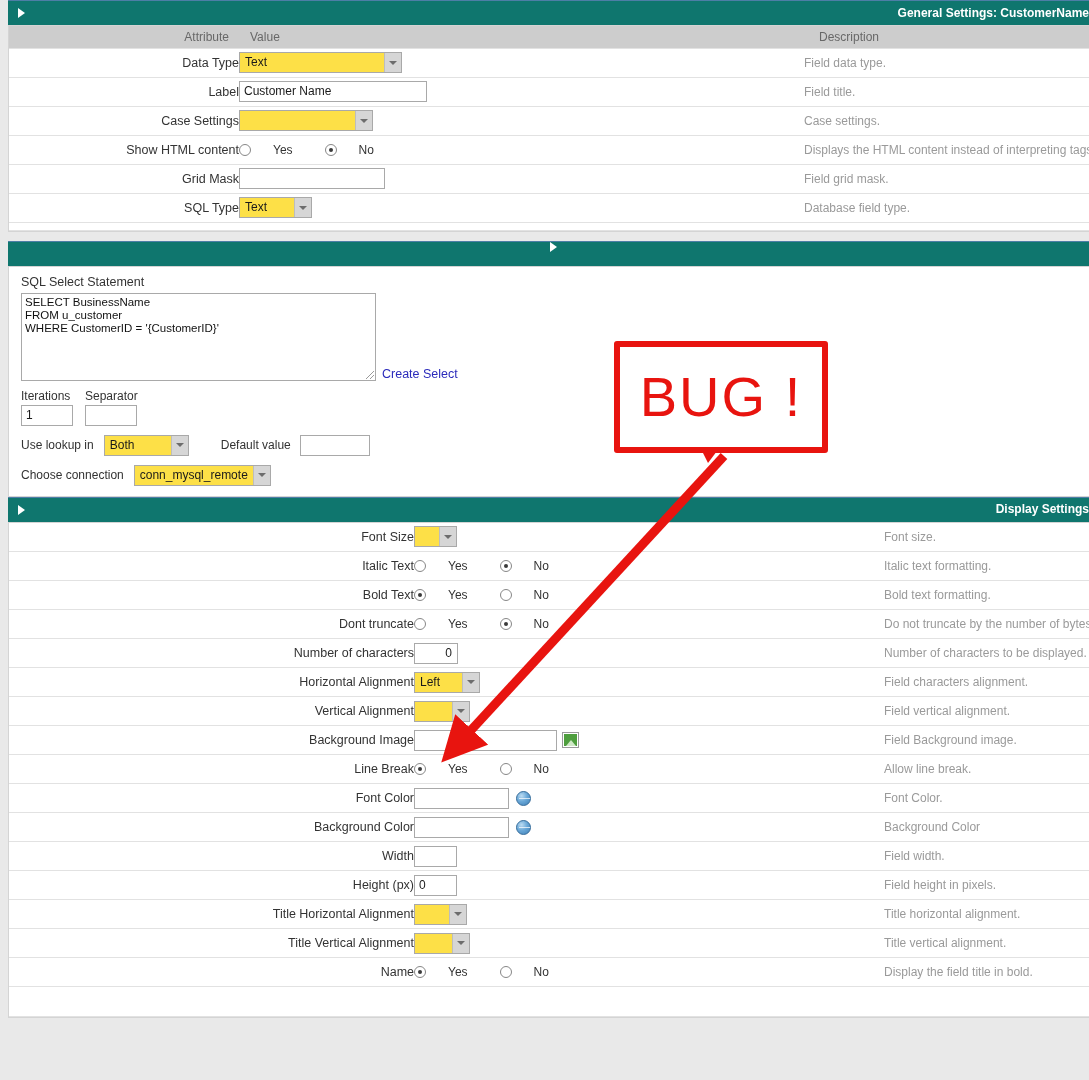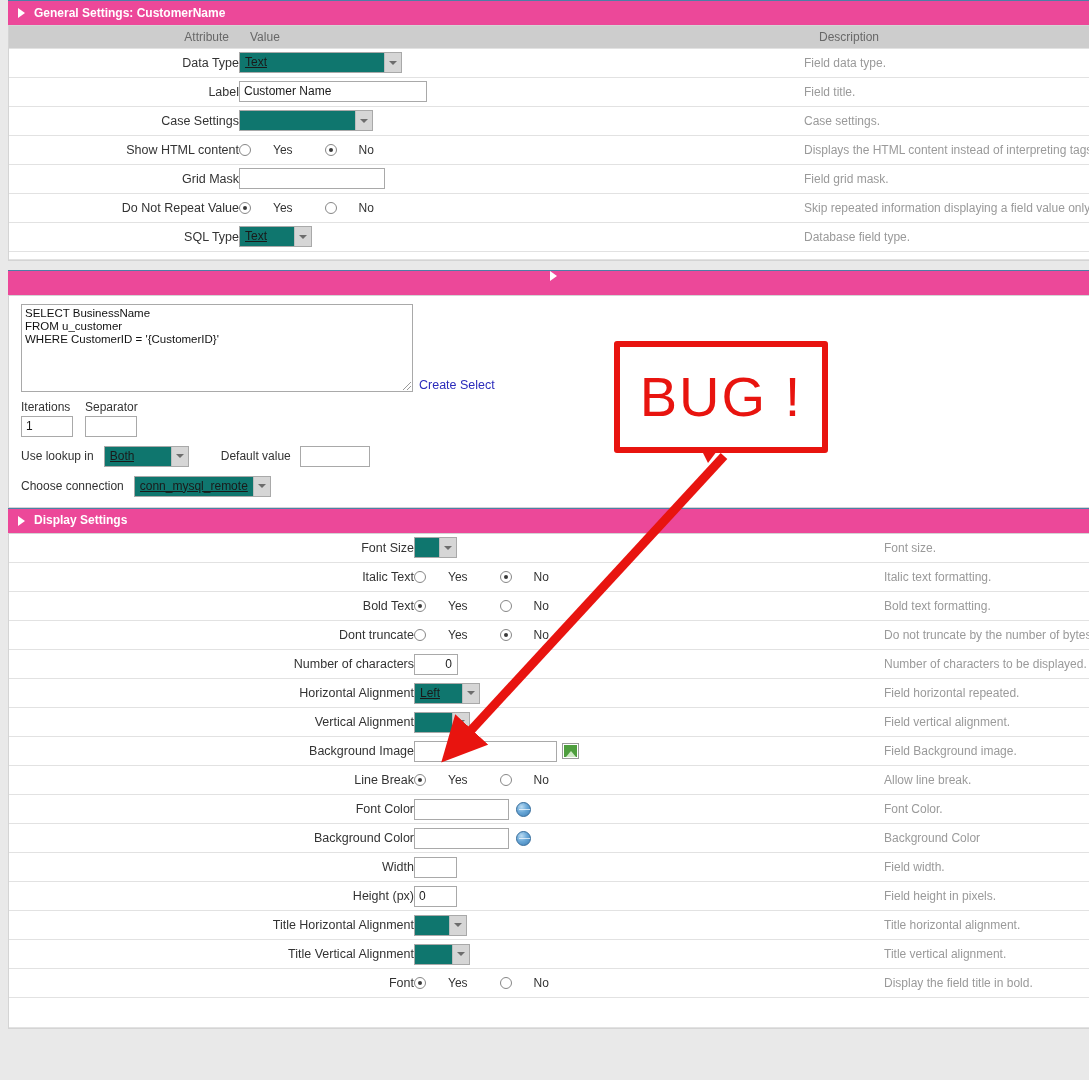--- a/index.html
+++ b/index.html
@@ -20,33 +20,34 @@
   }
   .panel {
     margin-left: 8px;
     background: #ffffff;
     border: 1px solid #d4d4d4;
     border-right: none;
     width: 1081px;
     overflow: hidden;
   }
   .section-header {
-    background: #ec4899;
+    background: #0f766e;
     color: #ffffff;
     font-weight: bold;
     font-size: 12px;
     height: 25px;
     line-height: 25px;
     padding-left: 10px;
     display: flex;
     align-items: center;
     gap: 9px;
     width: 1081px;
     margin-left: 8px;
     border-top: 1px solid #4d7ea6;
+    justify-content: space-between;
   }
   .tri {
     width: 0; height: 0;
     border-left: 7px solid #ffffff;
     border-top: 5px solid transparent;
     border-bottom: 5px solid transparent;
     display: inline-block;
   }
   table.grid {
     border-collapse: collapse;
@@ -88,27 +89,26 @@
     overflow: visible;
   }
   tr.datarow { height: 29px; }
 
   
   .sel {
     display: inline-flex;
     align-items: flex-end;
     justify-content: space-between;
     border: 1px solid #a9a9a9;
-    background: #0f766e;
+    background: #fde047;
     height: 21px;
     font-size: 12px;
     color: #1a1a1a;
     padding: 0 0 0 5px;
     vertical-align: middle;
-    text-decoration: underline;
   }
   .sel .txt { line-height: 19px; white-space: nowrap; overflow: hidden; }
   .sel .arrow {
     width: 17px; height: 19px;
     background: #d6d6d6;
     border-left: 1px solid #bdbdbd;
     display: inline-flex; align-items: center; justify-content: center;
     margin-left: 4px;
     flex: 0 0 auto;
   }
@@ -214,21 +214,21 @@
     position: absolute;
     left: 2px; top: 6px;
     width: 11px; height: 1px;
     background: rgba(255,255,255,.7);
   }
 
   
   .lookup-body { padding: 8px 0 10px 12px; background: #fff; }
   .lookup-lbl { font-size: 12.5px; color: #333; margin-bottom: 4px; }
   .sqlbox {
-    width: 392px; height: 88px;
+    width: 355px; height: 88px;
     border: 1px solid #a9a9a9;
     background: #fff;
     font-family: "Liberation Sans", sans-serif;
     font-size: 11.5px;
     color: #111;
     padding: 2px 3px;
     white-space: pre;
     line-height: 13px;
     position: relative;
     display: inline-block;
@@ -359,32 +359,20 @@
       </tr>
 
       <tr class="datarow">
         <td class="attr">Grid Mask</td>
         <td class="val">
           <span class="txtbox" style="width:146px;"></span>
         </td>
         <td class="desc">Field grid mask.</td>
       </tr>
 
-      <tr class="datarow">
-        <td class="attr">Do Not Repeat Value</td>
-        <td class="val">
-          <span class="radiogrp">
-            <span class="radio on"></span>
-            <span class="rlabel">Yes</span>
-            <span class="radio"></span>
-            <span class="rlabel">No</span>
-          </span>
-        </td>
-        <td class="desc">Skip repeated information displaying a field value only</td>
-      </tr>
 
       <tr class="datarow">
         <td class="attr">SQL Type</td>
         <td class="val">
           <span class="sel" style="width:73px;">
             <span class="txt">Text</span>
             <span class="arrow"></span>
           </span>
         </td>
         <td class="desc">Database field type.</td>
@@ -397,20 +385,21 @@
     </tbody>
       </table>
   </div>
 
   <div class="section-header" style="margin-top:9px;flex-direction:column;">
     <span class="tri"></span>
     <span>Grid Lookup</span>
   </div>
   <div class="panel">
     <div class="lookup-body">
+      <div class="lookup-lbl">SQL Select Statement</div>
       <div style="white-space:nowrap;">
         <div class="sqlbox"><span>SELECT BusinessName
 FROM u_customer
 WHERE CustomerID = '{CustomerID}'</span><span class="resizer"></span></div><span class="create-select">Create Select</span>
       </div>
 
       <div style="margin-top:8px; display:flex; gap:12px;">
         <div>
           <div class="small-lbl">Iterations</div>
           <span class="txtbox" style="width:52px;margin-top:2px;">1</span>
@@ -514,21 +503,21 @@
       </tr>
 
       <tr class="datarow">
         <td class="attr">Horizontal Alignment</td>
         <td class="val">
           <span class="sel" style="width:66px;">
             <span class="txt">Left</span>
             <span class="arrow"></span>
           </span>
         </td>
-        <td class="desc">Field horizontal repeated.</td>
+        <td class="desc">Field characters alignment.</td>
       </tr>
 
       <tr class="datarow">
         <td class="attr">Vertical Alignment</td>
         <td class="val">
           <span class="sel" style="width:56px;">
             <span class="txt"></span>
             <span class="arrow"></span>
           </span>
         </td>
@@ -604,21 +593,21 @@
         <td class="val">
           <span class="sel" style="width:56px;">
             <span class="txt"></span>
             <span class="arrow"></span>
           </span>
         </td>
         <td class="desc">Title vertical alignment.</td>
       </tr>
 
       <tr class="datarow">
-        <td class="attr">Font</td>
+        <td class="attr">Name</td>
         <td class="val">
           <span class="radiogrp">
             <span class="radio on"></span>
             <span class="rlabel">Yes</span>
             <span class="radio"></span>
             <span class="rlabel">No</span>
           </span>
         </td>
         <td class="desc">Display the field title in bold.</td>
       </tr>

